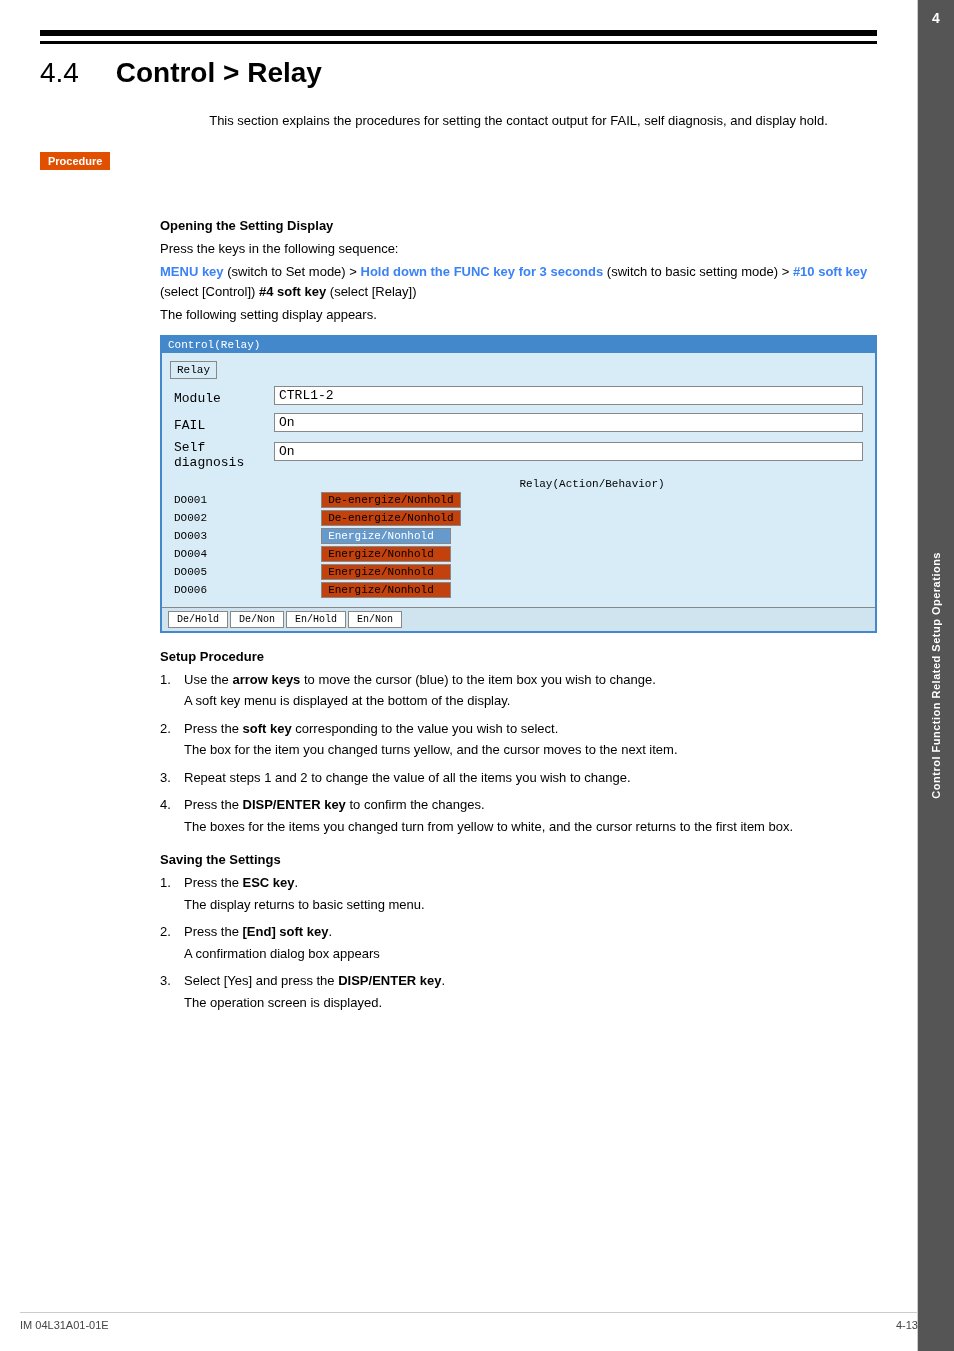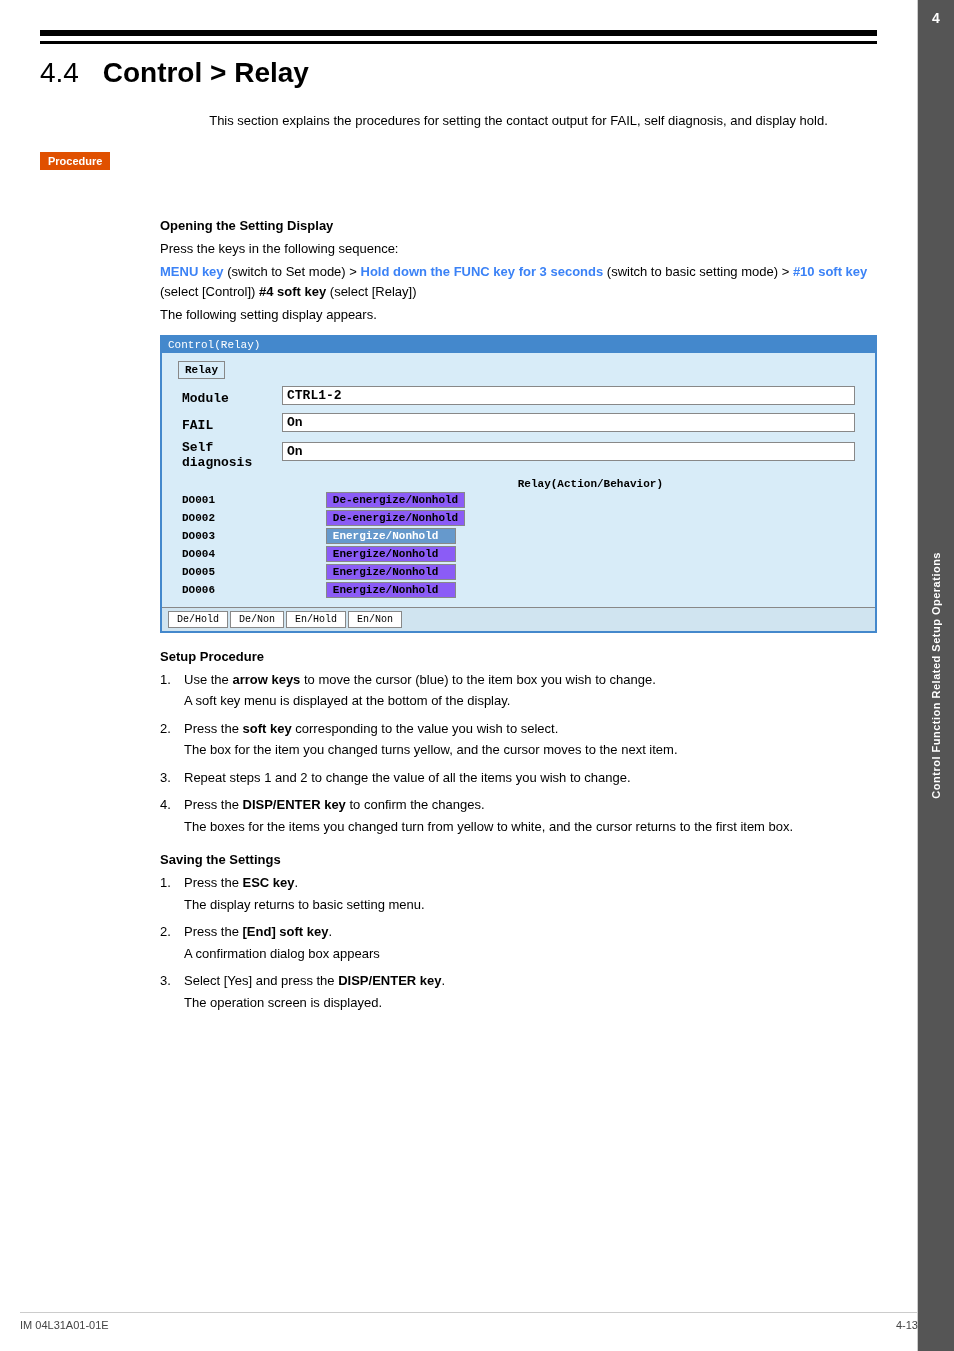--- a/index.html
+++ b/index.html
@@ -60,21 +60,21 @@
       display: flex;
       align-items: flex-start;
       margin-bottom: 20px;
       border-top: 3px solid #000;
       padding-top: 15px;
     }
 
     .section-number {
       font-size: 28px;
       font-weight: normal;
-      margin-right: 4px;
+      margin-right: 17px;
       line-height: 1;
     }
 
     .section-title {
       font-size: 28px;
       font-weight: bold;
       line-height: 1;
     }
 
     .intro-text {
@@ -127,23 +127,22 @@
     }
 
     .display-title-bar {
       background: #4488cc;
       color: #fff;
       padding: 2px 6px;
       font-size: 11px;
     }
 
     .display-body {
-      padding: 8px 16px;
+      padding: 8px 8px;
       background: #d8ecf8;
-      font-weight: bold;
     }
 
     .display-table {
       width: 100%;
       border-collapse: collapse;
       margin-bottom: 6px;
     }
 
     .display-table td {
       padding: 1px 4px;
@@ -174,21 +173,21 @@
     }
 
     .relay-header-cell {
       text-align: center;
       font-size: 11px;
       padding: 1px 4px;
     }
 
     .action-value-box {
       border: 1px solid #888;
-      background: #8b5cf6;
+      background: #c2410c;
       padding: 1px 6px;
       min-width: 130px;
       display: inline-block;
     }
 
     .action-value-box.selected {
       background: #6699cc;
       color: #fff;
     }
 

